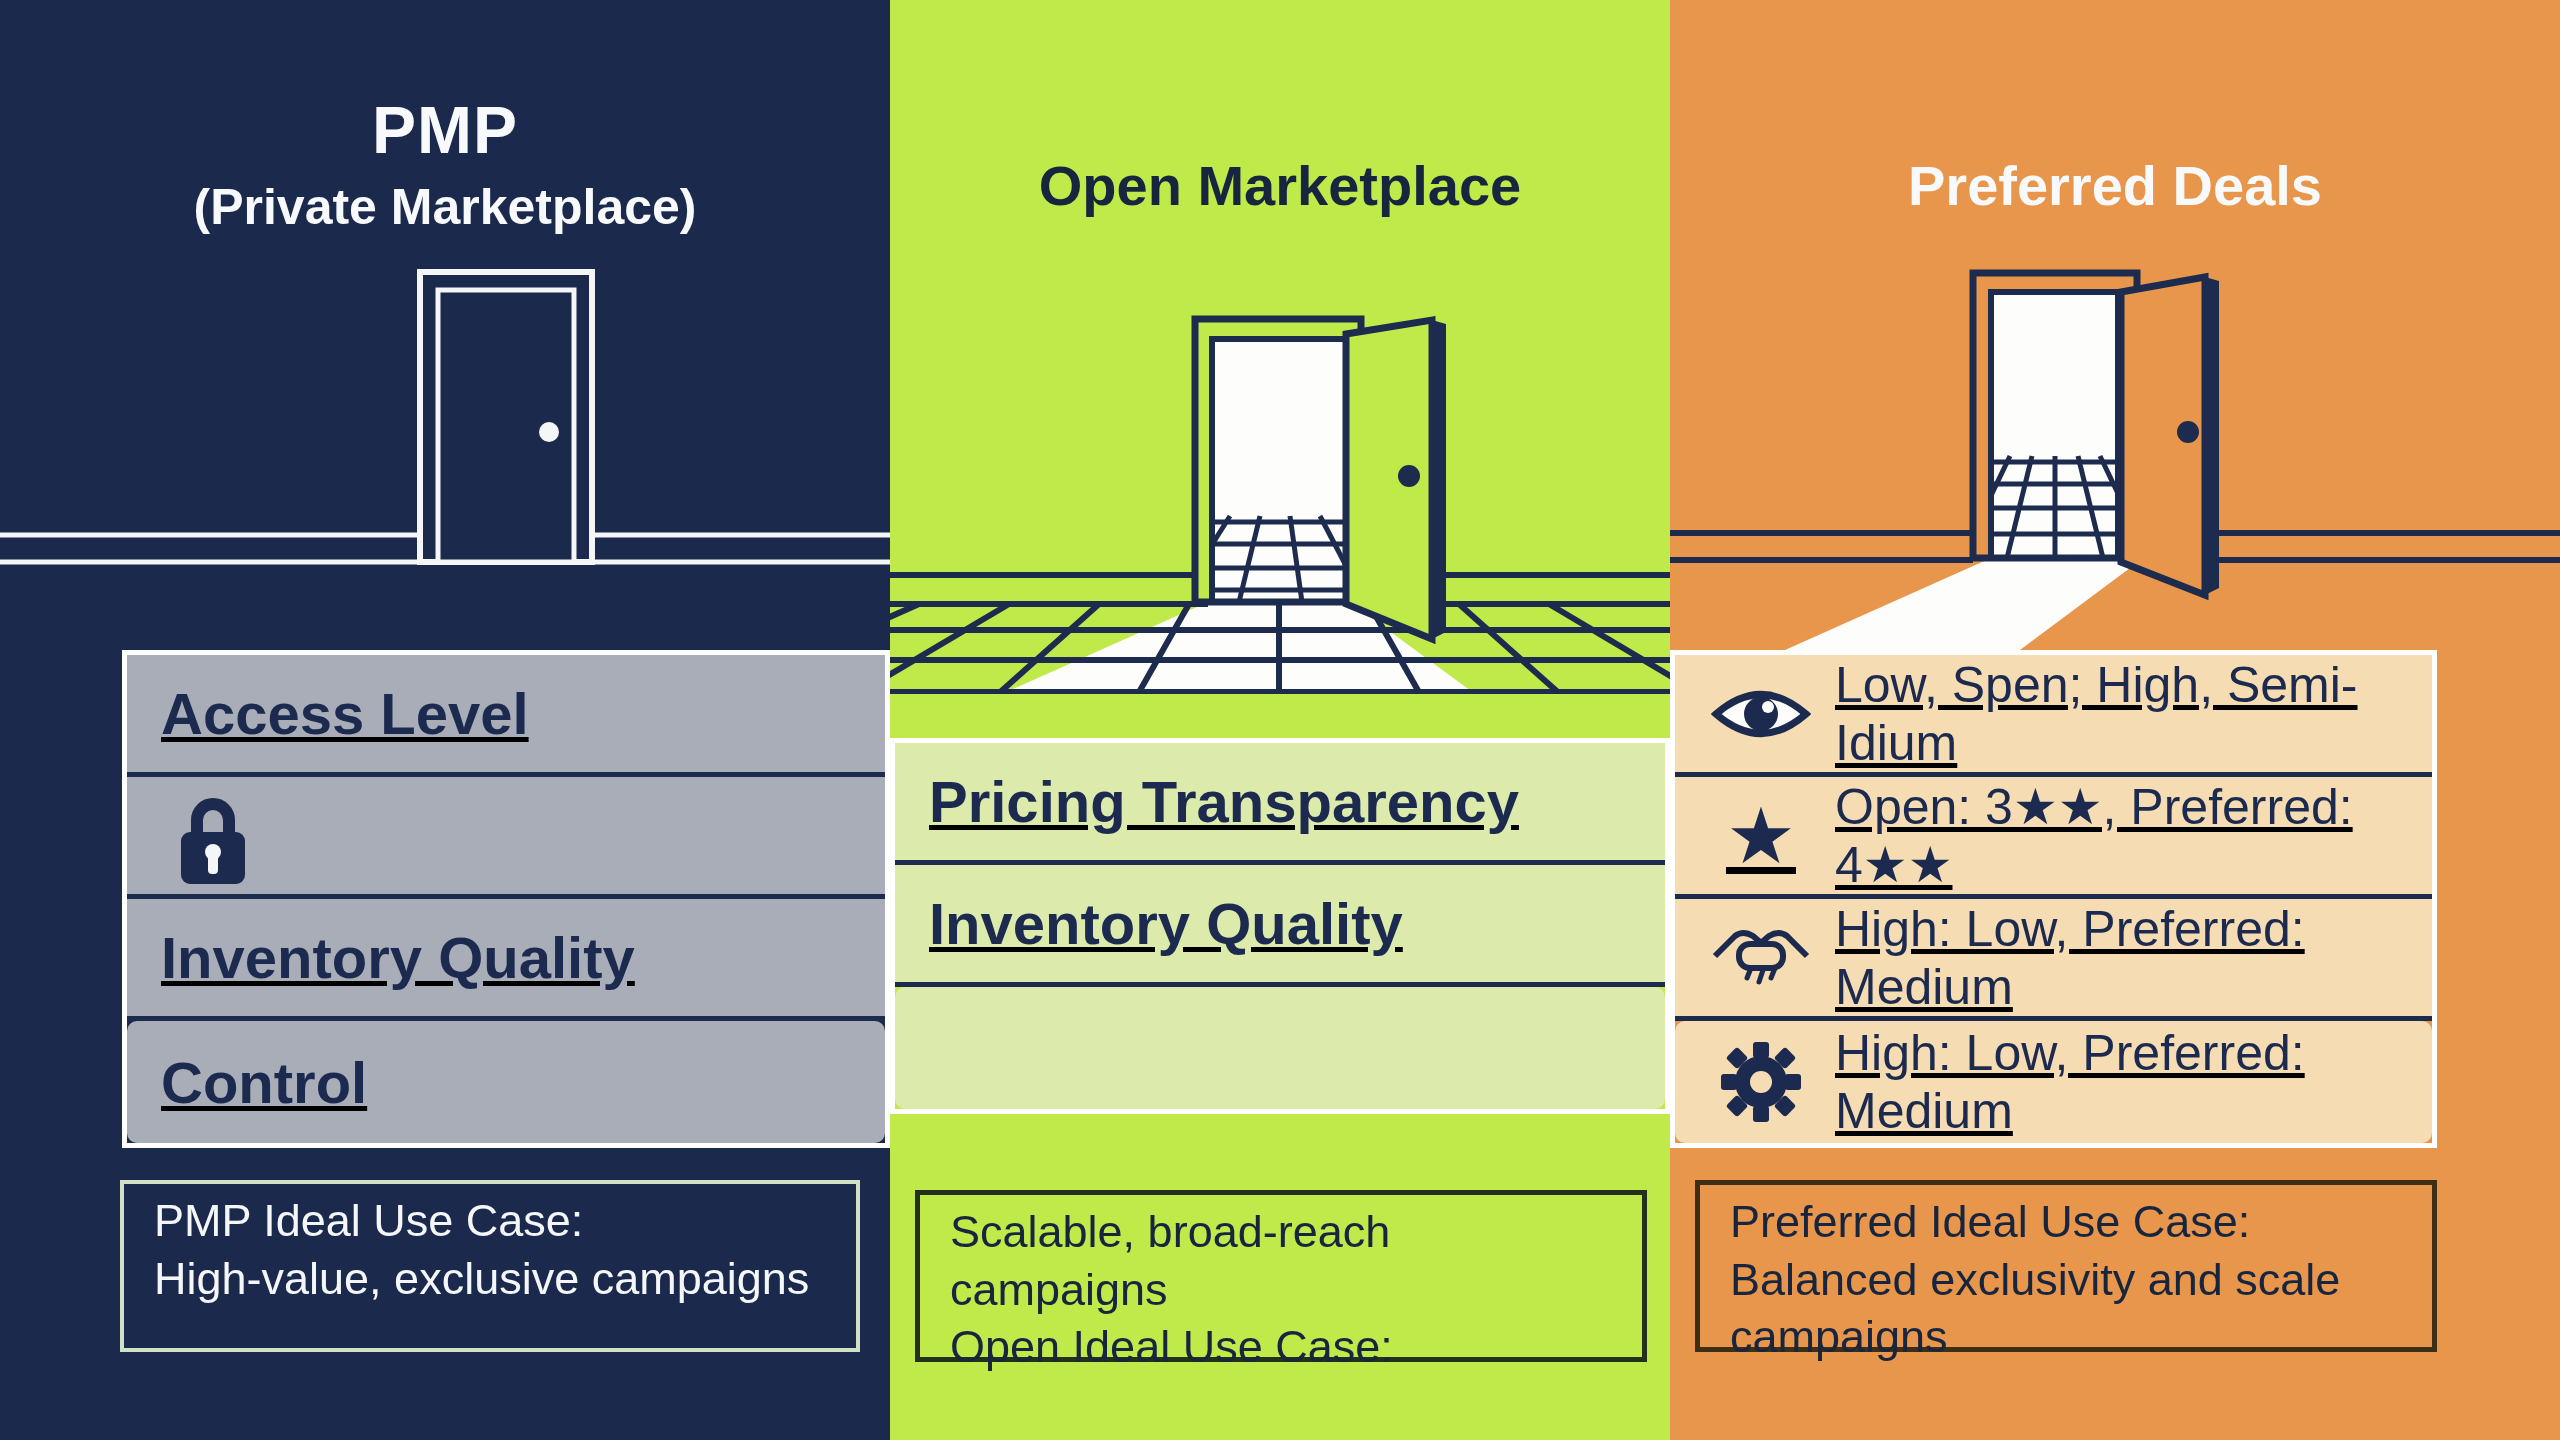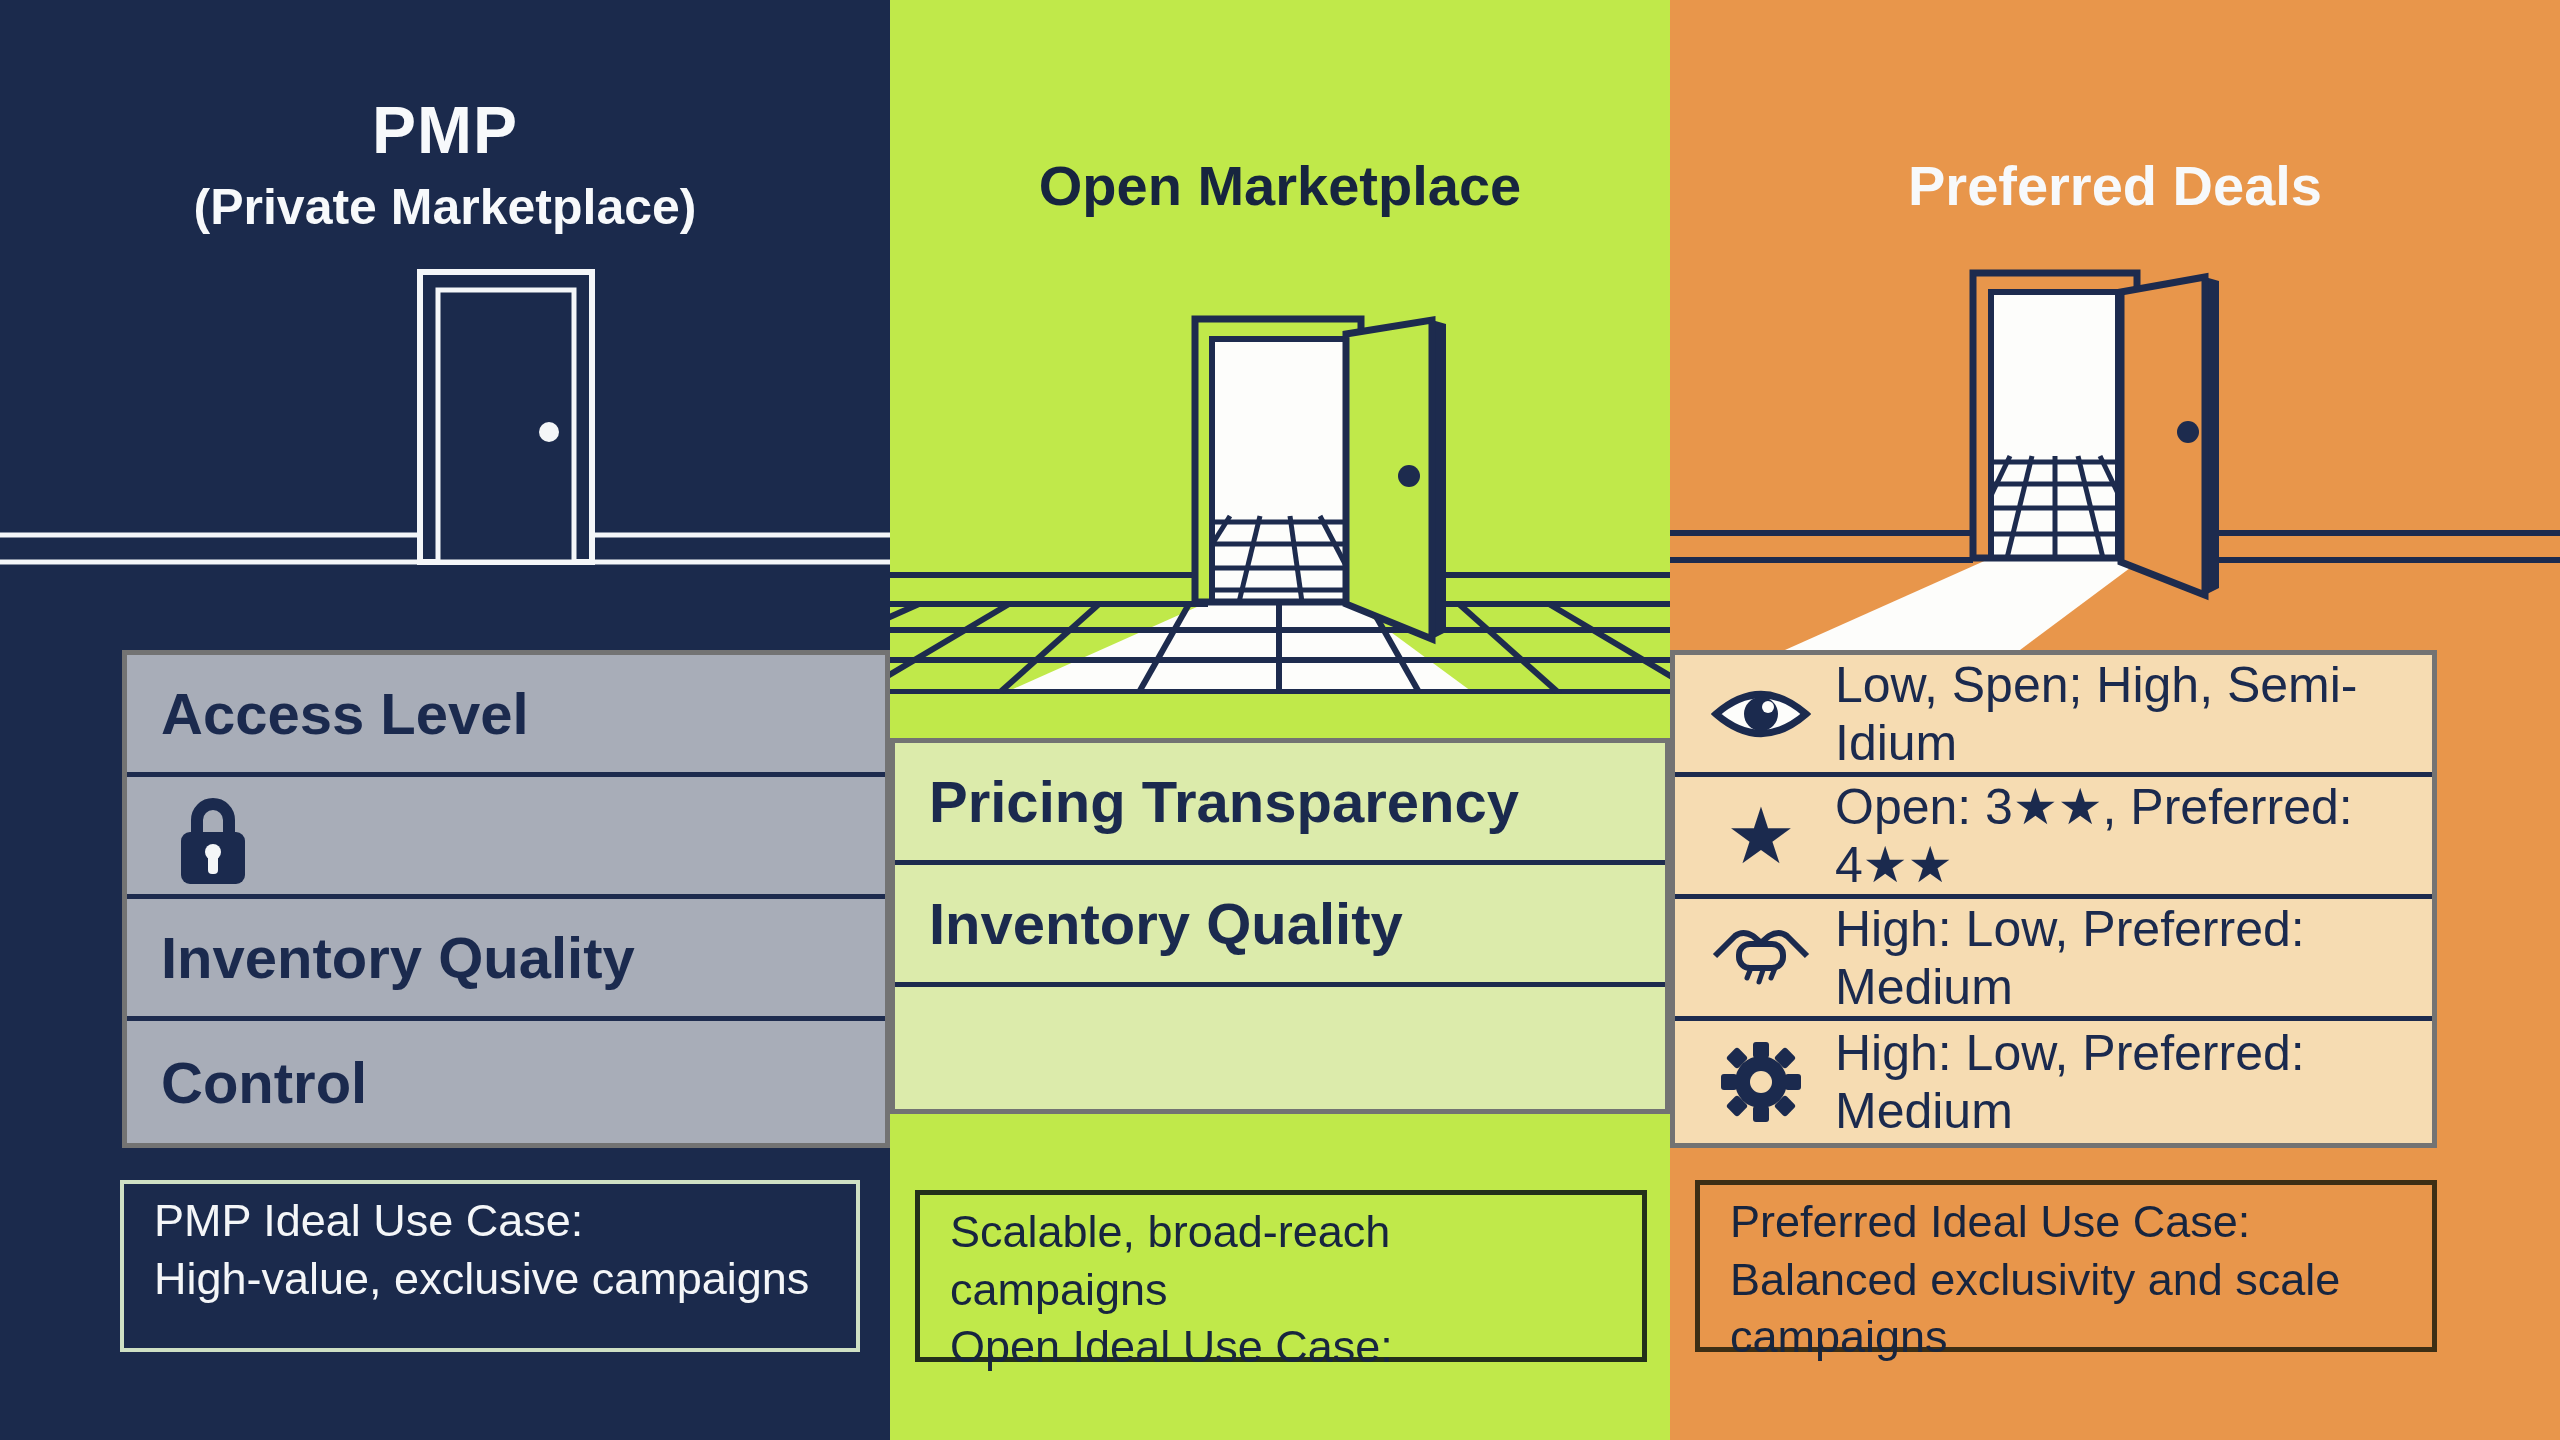--- a/index.html
+++ b/index.html
@@ -17,26 +17,26 @@
   .col-title{height:250px;display:flex;flex-direction:column;align-items:center;justify-content:flex-end;padding-bottom:14px;}
   .title-main{font-size:66px;font-weight:700;letter-spacing:1px;}
   .title-sub{font-size:50px;font-weight:600;margin-top:10px;}
   .title-single{font-size:56px;font-weight:700;padding-bottom:18px;}
   .t-white{color:#f7f9fb;}
   .t-navy{color:#17253f;}
 
   .door-zone{height:400px;position:relative;}
   .door-zone svg{display:block;width:100%;height:100%;}
 
-  .cmp-table{border:5px solid #737373;}
+  .cmp-table{border:5px solid #ffffff;text-decoration:underline;}
   .col-pmp  .cmp-table{margin-left:122px;width:768px;}
   .col-open .cmp-table{width:780px;}
   .col-preferred .cmp-table{width:767px;}
   .row{height:122px;border-bottom:5px solid #1d2b4e;display:flex;align-items:center;padding-left:34px;}
-  .row:last-child{border-bottom:none;}
+  .row:last-child{border-bottom:none;border-radius:10px;}
   .col-pmp .row{background:#a8adb8;}
   .col-open .row{background:#dcebab;}
   .col-preferred .row{background:#f6dcb2;}
   .row-label{font-size:58px;font-weight:700;color:#1b2a4e;}
   .col-preferred .row-label{font-size:50px;font-weight:500;}
   .row-icon{width:104px;display:flex;align-items:center;justify-content:center;margin-right:22px;flex:0 0 auto;}
   .star-glyph{font-size:78px;color:#1b2a4e;line-height:1;}
 
   .usecase{margin-top:32px;height:172px;padding:8px 30px;}
   .col-pmp .usecase{margin-left:120px;width:740px;border:4px solid #cfe0c4;background:#1b2a4c;}

